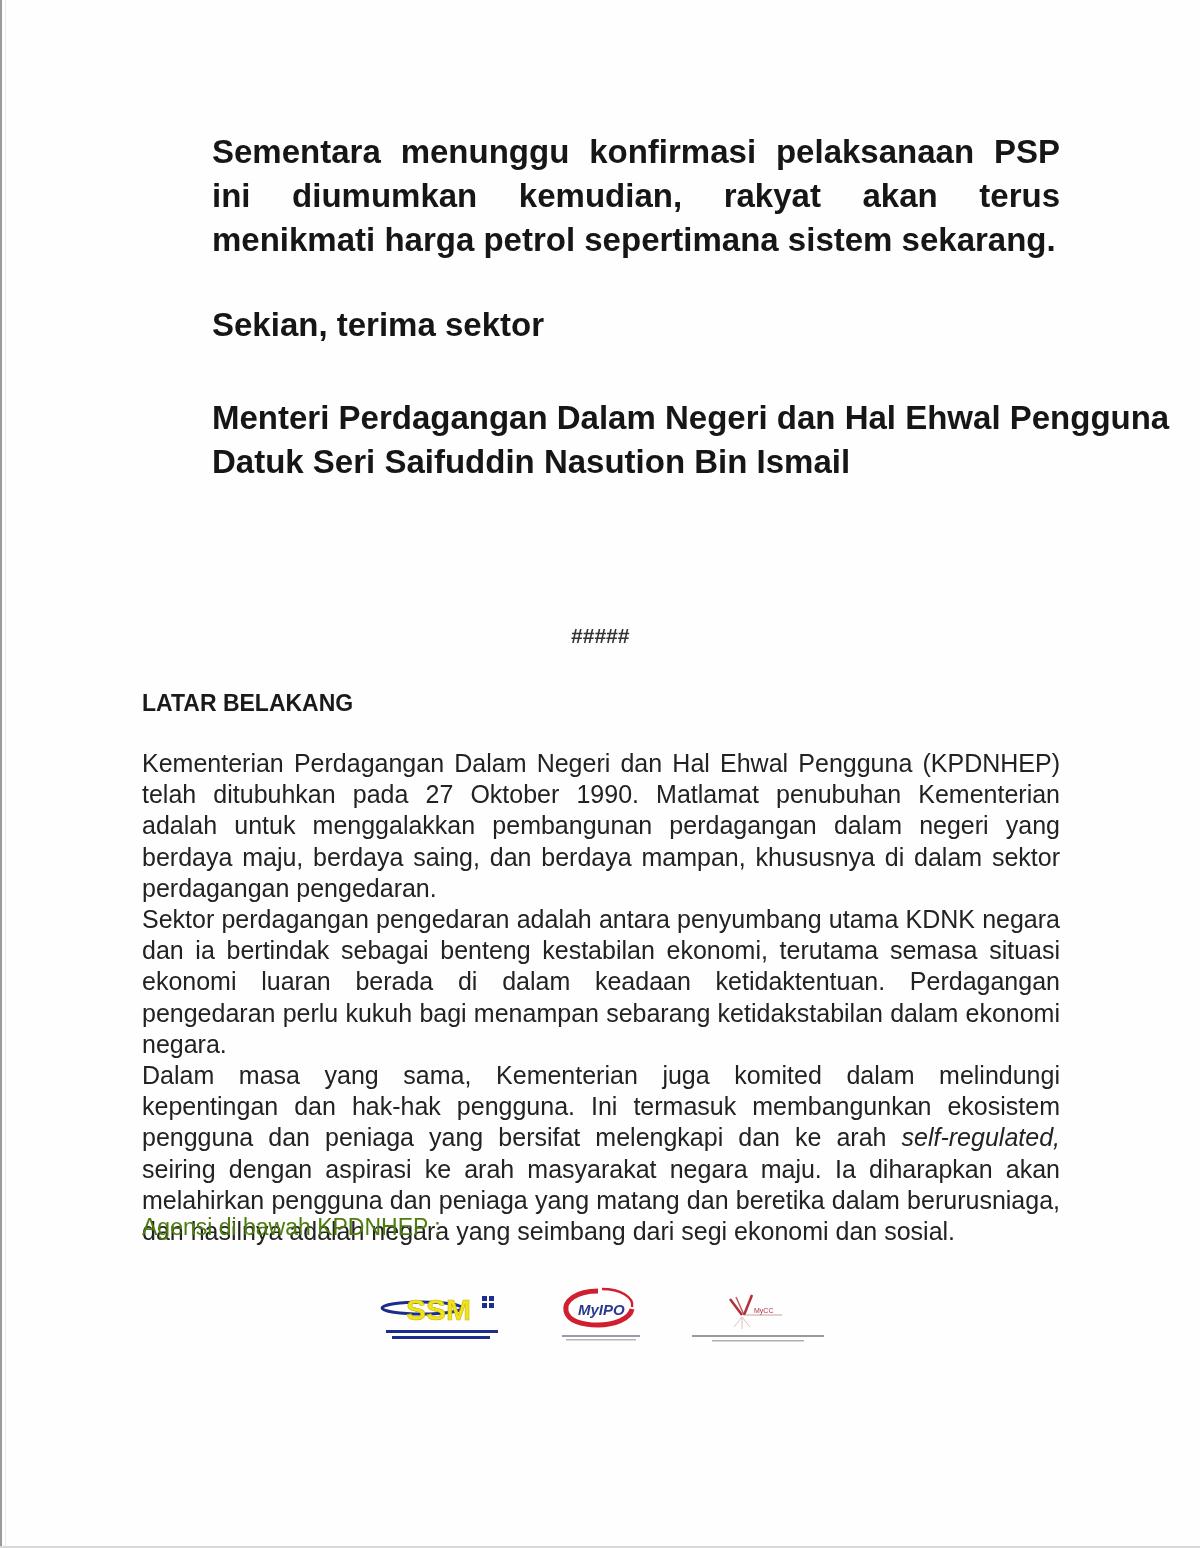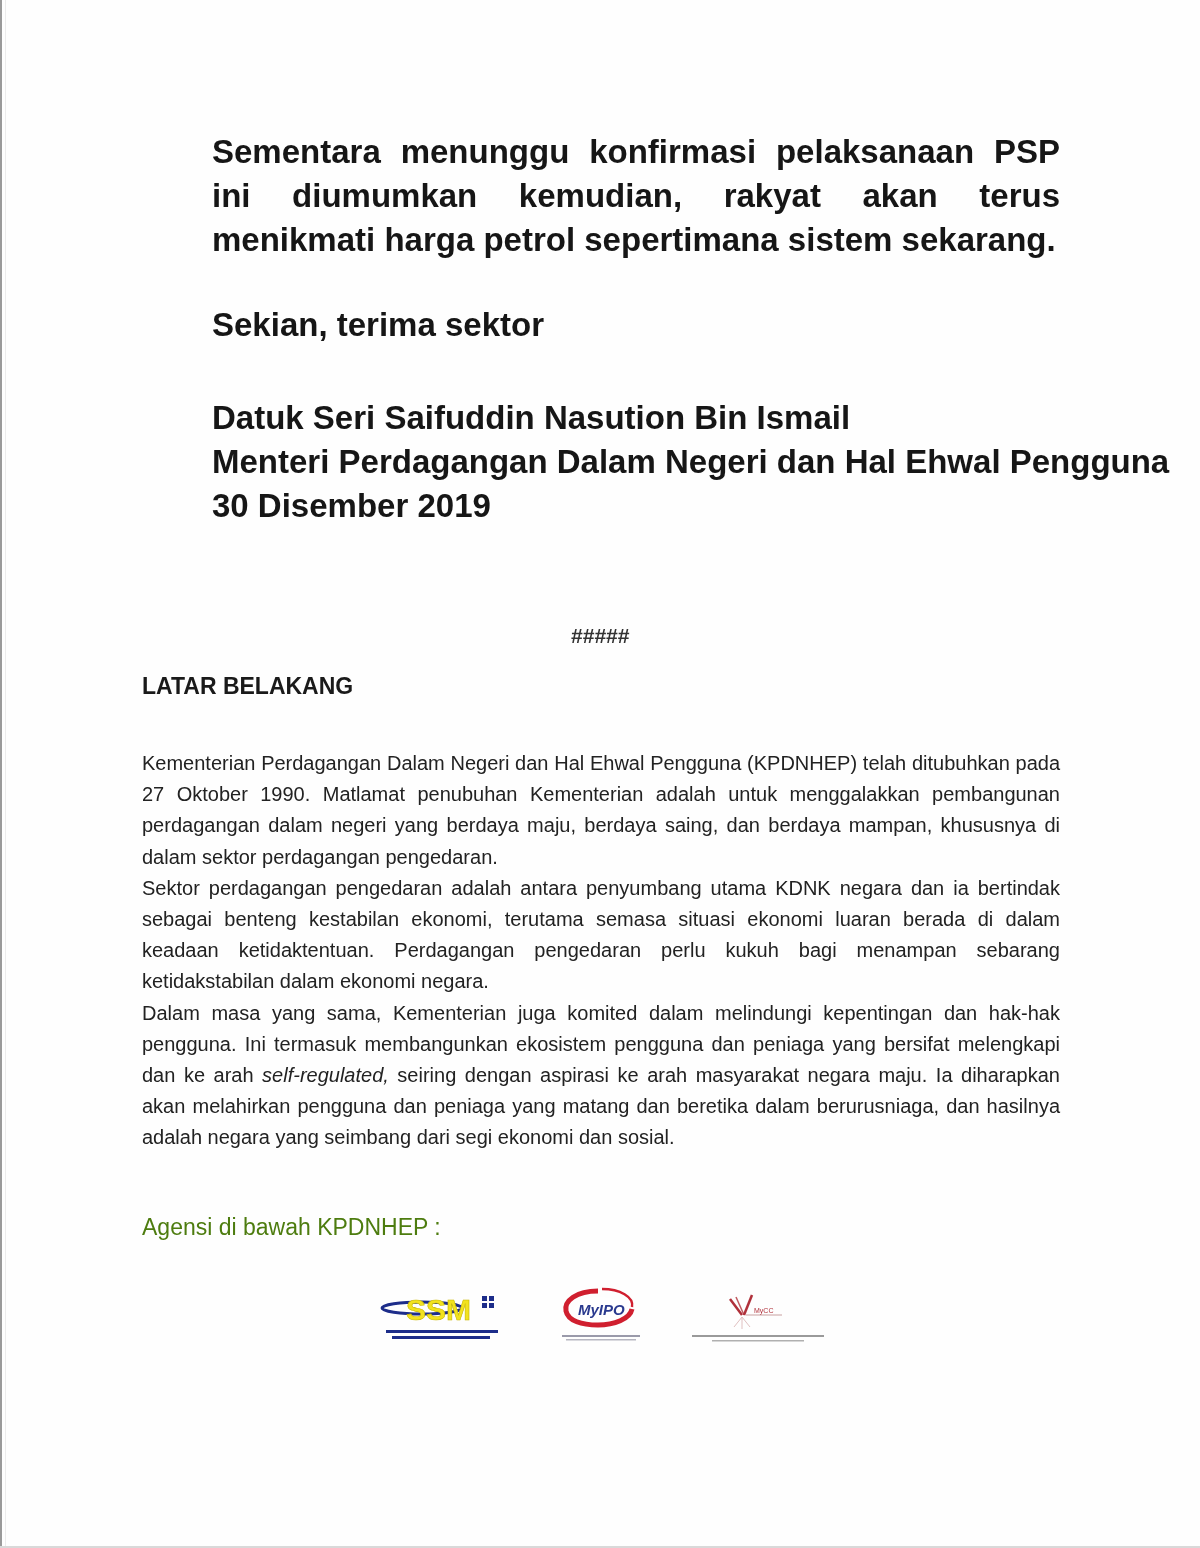--- a/index.html
+++ b/index.html
@@ -15,24 +15,24 @@
 
   .bold-block { position: absolute; left: 212px; width: 848px; font-weight: bold; font-size: 33px; color: #161616; }
   .closing-para { top: 130px; line-height: 44px; text-align: justify; text-align-last: left; }
   .sign-off { top: 307px; line-height: 36px; }
   .signature { top: 396px; line-height: 44px; }
   .signature div { white-space: nowrap; }
 
   .separator { position: absolute; left: 0; width: 1200px; top: 624px; text-align: center;
     font-size: 21px; font-weight: bold; font-style: italic; color: #333; letter-spacing: 0px; }
 
-  .section-heading { position: absolute; left: 142px; top: 673px; font-size: 23px; font-weight: bold; color: #1a1a1a; }
+  .section-heading { position: absolute; left: 142px; top: 690px; font-size: 23px; font-weight: bold; color: #1a1a1a; }
 
   .body-block { position: absolute; left: 142px; width: 918px; top: 748px;
-    font-size: 20px; line-height: 31.2px; color: #222; }
+    font-size: 25px; line-height: 31.2px; color: #222; }
   .body-block p { margin: 0; text-align: justify; }
   .body-block em { font-style: italic; }
 
   .agencies-label { position: absolute; left: 142px; top: 1214px; font-size: 23px; color: #4d7c0f; }
 
   .logos { position: absolute; top: 1285px; left: 0; width: 1200px; height: 70px; }
   .logo { position: absolute; }
   .logo-ssm { left: 380px; top: 3px; width: 120px; height: 60px; text-align: center; }
   .logo-myipo { left: 558px; top: 0; width: 86px; height: 58px; }
   .logo-mycc { left: 688px; top: 4px; width: 140px; height: 58px; }
@@ -41,23 +41,22 @@
 <body>
 
 <div class="left-edge"></div>
 <div class="left-edge2"></div>
 <div class="bottom-edge"></div>
 
 <div class="bold-block closing-para">Sementara menunggu konfirmasi pelaksanaan PSP ini diumumkan kemudian, rakyat akan terus menikmati harga petrol sepertimana sistem sekarang.</div>
 <div class="bold-block sign-off">Sekian, terima sektor</div>
 
 <div class="bold-block signature">
+  <div>Menteri Perdagangan Dalam Negeri dan Hal Ehwal Pengguna</div>
   <div>Datuk Seri Saifuddin Nasution Bin Ismail</div>
-  <div>Menteri Perdagangan Dalam Negeri dan Hal Ehwal Pengguna</div>
-  <div>30 Disember 2019</div>
 </div>
 
 <div class="separator">#####</div>
 
 <div class="section-heading">LATAR BELAKANG</div>
 
 <div class="body-block">
   <p>Kementerian Perdagangan Dalam Negeri dan Hal Ehwal Pengguna (KPDNHEP) telah ditubuhkan pada 27 Oktober 1990. Matlamat penubuhan Kementerian adalah untuk menggalakkan pembangunan perdagangan dalam negeri yang berdaya maju, berdaya saing, dan berdaya mampan, khususnya di dalam sektor perdagangan pengedaran.</p>
   <p>Sektor perdagangan pengedaran adalah antara penyumbang utama KDNK negara dan ia bertindak sebagai benteng kestabilan ekonomi, terutama semasa situasi ekonomi luaran berada di dalam keadaan ketidaktentuan. Perdagangan pengedaran perlu kukuh bagi menampan sebarang ketidakstabilan dalam ekonomi negara.</p>
   <p><span>Dalam masa yang sama, Kementerian juga komited dalam melindungi kepentingan dan hak-hak pengguna. Ini termasuk membangunkan ekosistem pengguna dan peniaga yang bersifat melengkapi dan ke arah </span><em>self-regulated,</em><span> seiring dengan aspirasi ke arah masyarakat negara maju. Ia diharapkan akan melahirkan pengguna dan peniaga yang matang dan beretika dalam berurusniaga, dan hasilnya adalah negara yang seimbang dari segi ekonomi dan sosial.</span></p>

